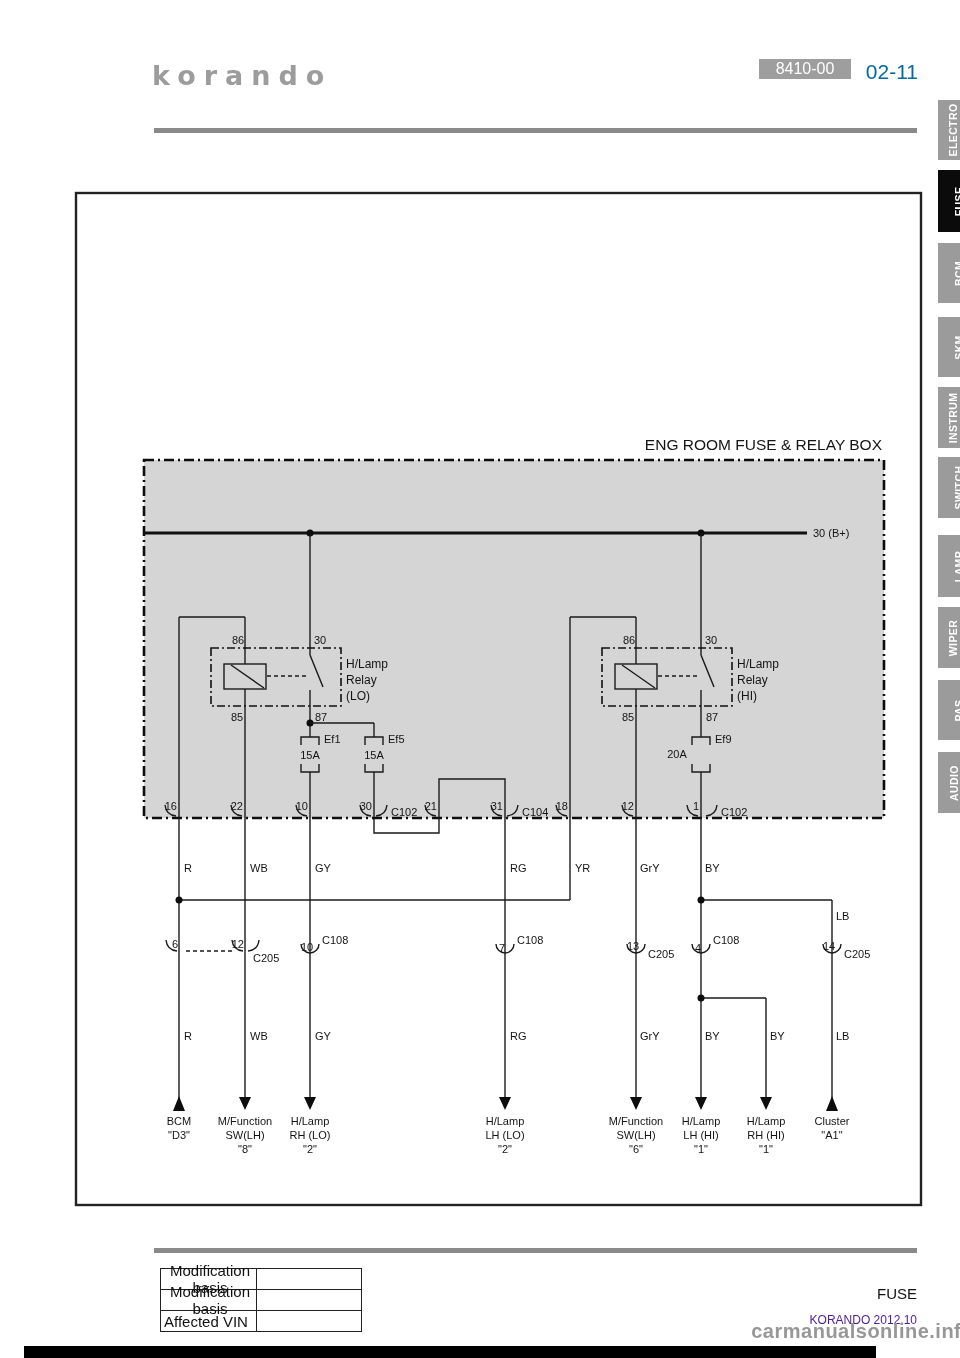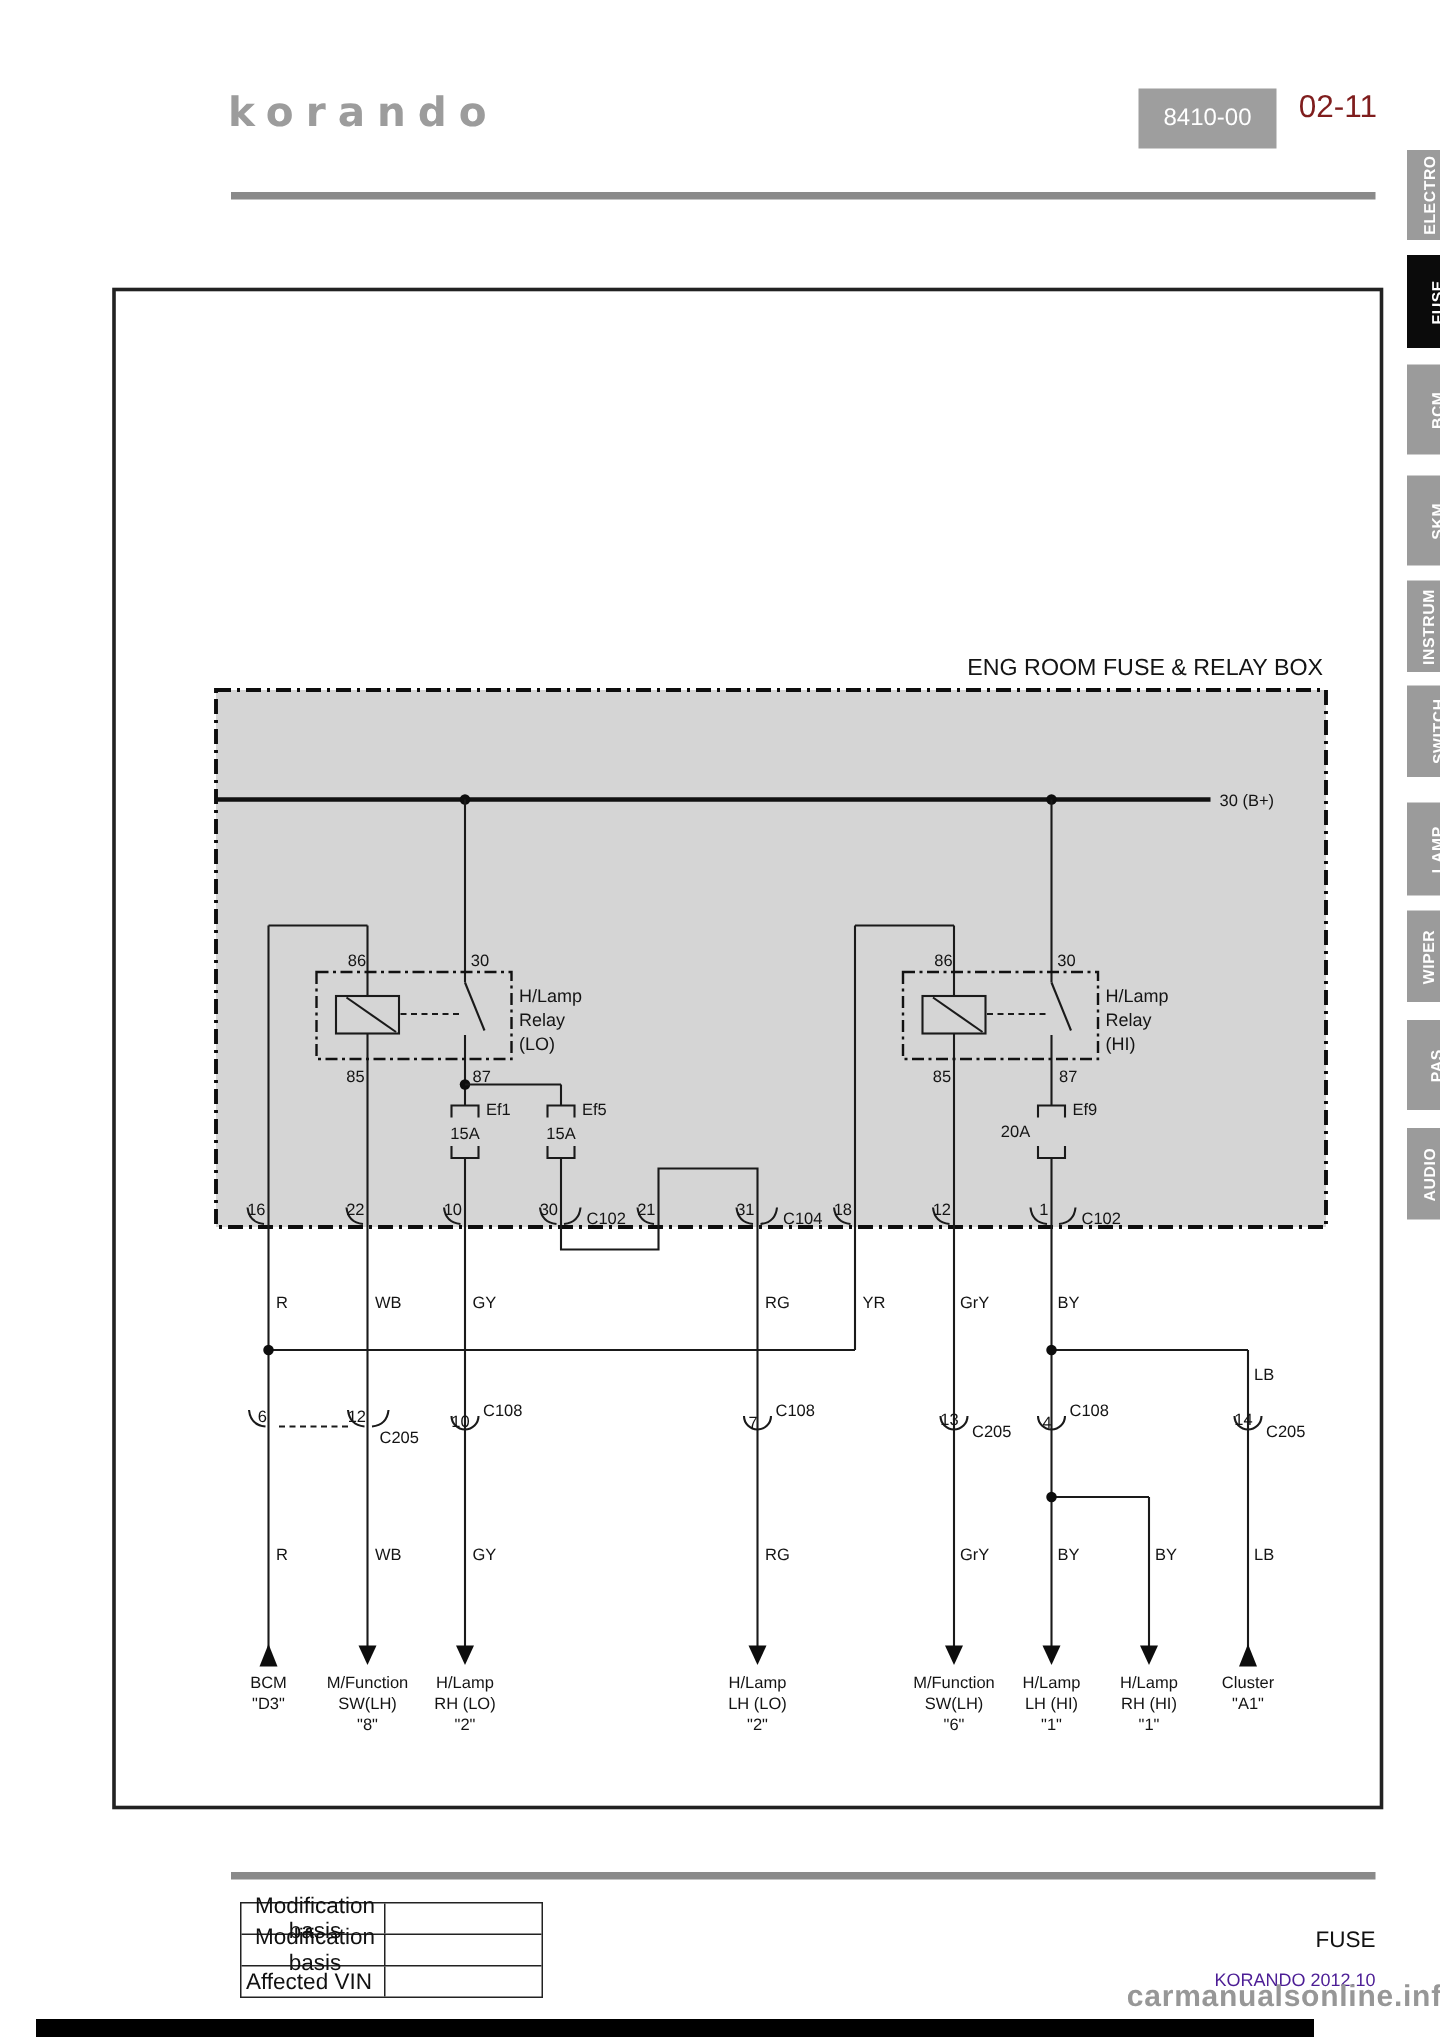--- a/index.html
+++ b/index.html
@@ -5,23 +5,23 @@
   html,body { margin:0; padding:0; background:#fff; }
   .page {
     position:relative; width:960px; height:1358px; background:#ffffff;
     font-family:"Liberation Sans","DejaVu Sans",sans-serif; overflow:hidden;margin-left:24px;
   }
   .abs { position:absolute; }
 
   
   .logo { left:128px; top:60px; font-size:27px; font-weight:bold; color:#9c9c9c;
           letter-spacing:8px; font-family:"DejaVu Sans",sans-serif; }
-  .code-box { left:735px; top:59px; width:92px; height:40px; background:#9e9e9e;
+  .code-box { left:735px; top:59px; width:92px; height:20px; background:#9e9e9e;
               color:#ffffff; font-size:16px; display:flex; align-items:center; justify-content:center; }
-  .page-num { left:836px; top:60px; width:58px; font-size:21px; color:#7f1d1d; text-align:right; }
+  .page-num { left:836px; top:60px; width:58px; font-size:21px; color:#0369a1; text-align:right; }
   .header-rule { left:130px; top:128px; width:763px; height:5px; background:#8a8a8a; }
 
   
   .tab { position:absolute; left:914px; width:43px; background:#9b9b9b;
          display:flex; align-items:center; justify-content:center; }
   .tab.active { background:#0b0b0b; }
   .tab-txt { transform:rotate(-90deg); white-space:nowrap; color:#fff;
              font-size:10.5px; font-weight:bold; letter-spacing:.4px; text-align:center; line-height:11px; }
   .tab-txt span { display:block; }
 

